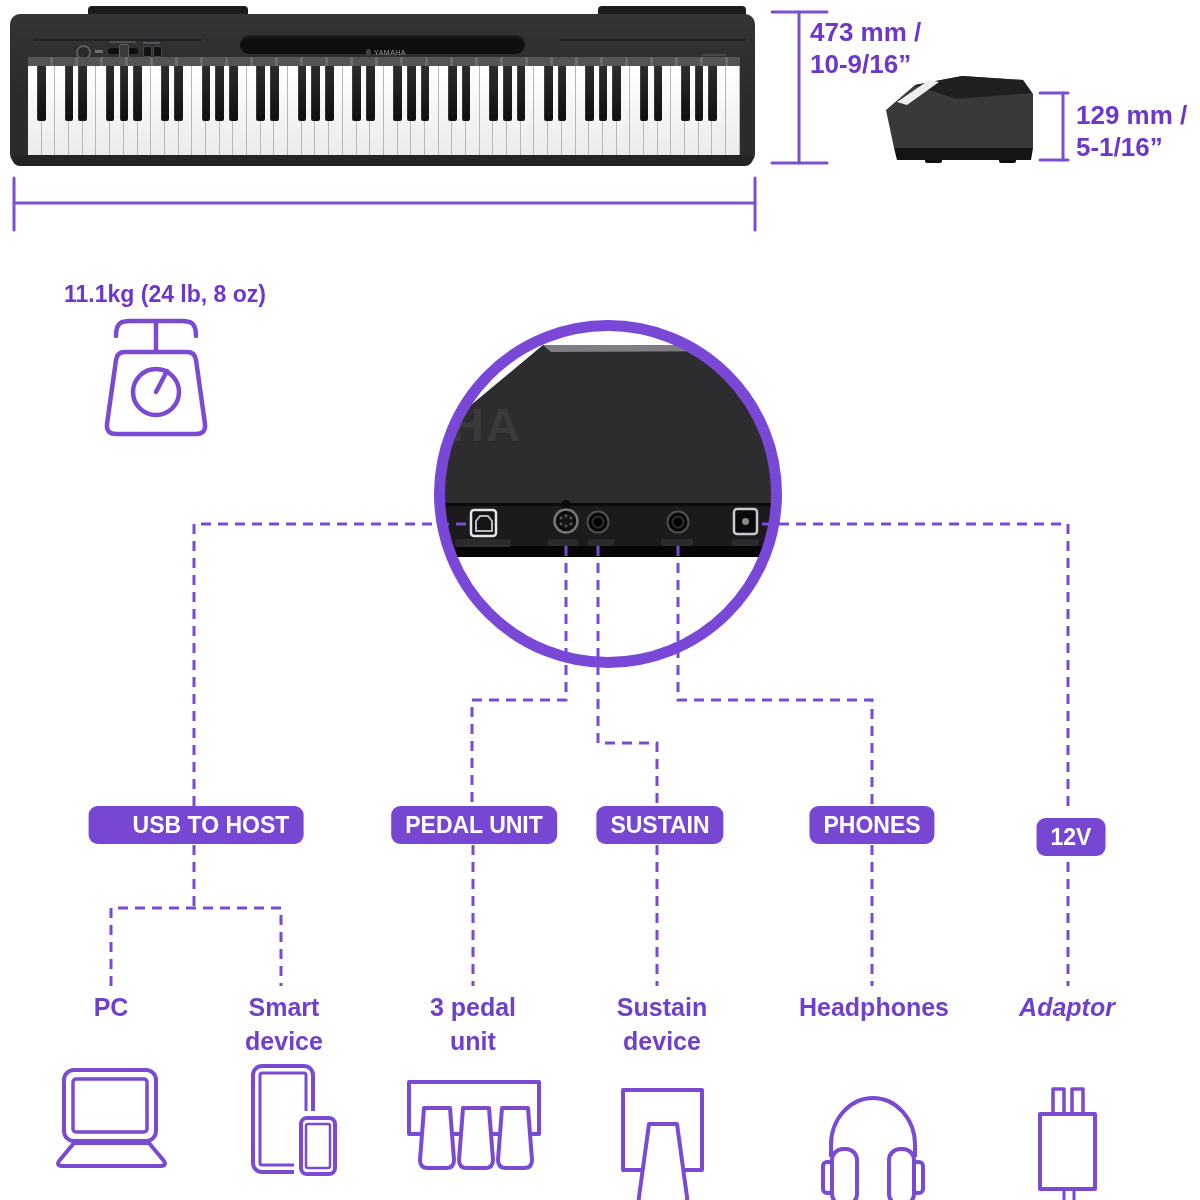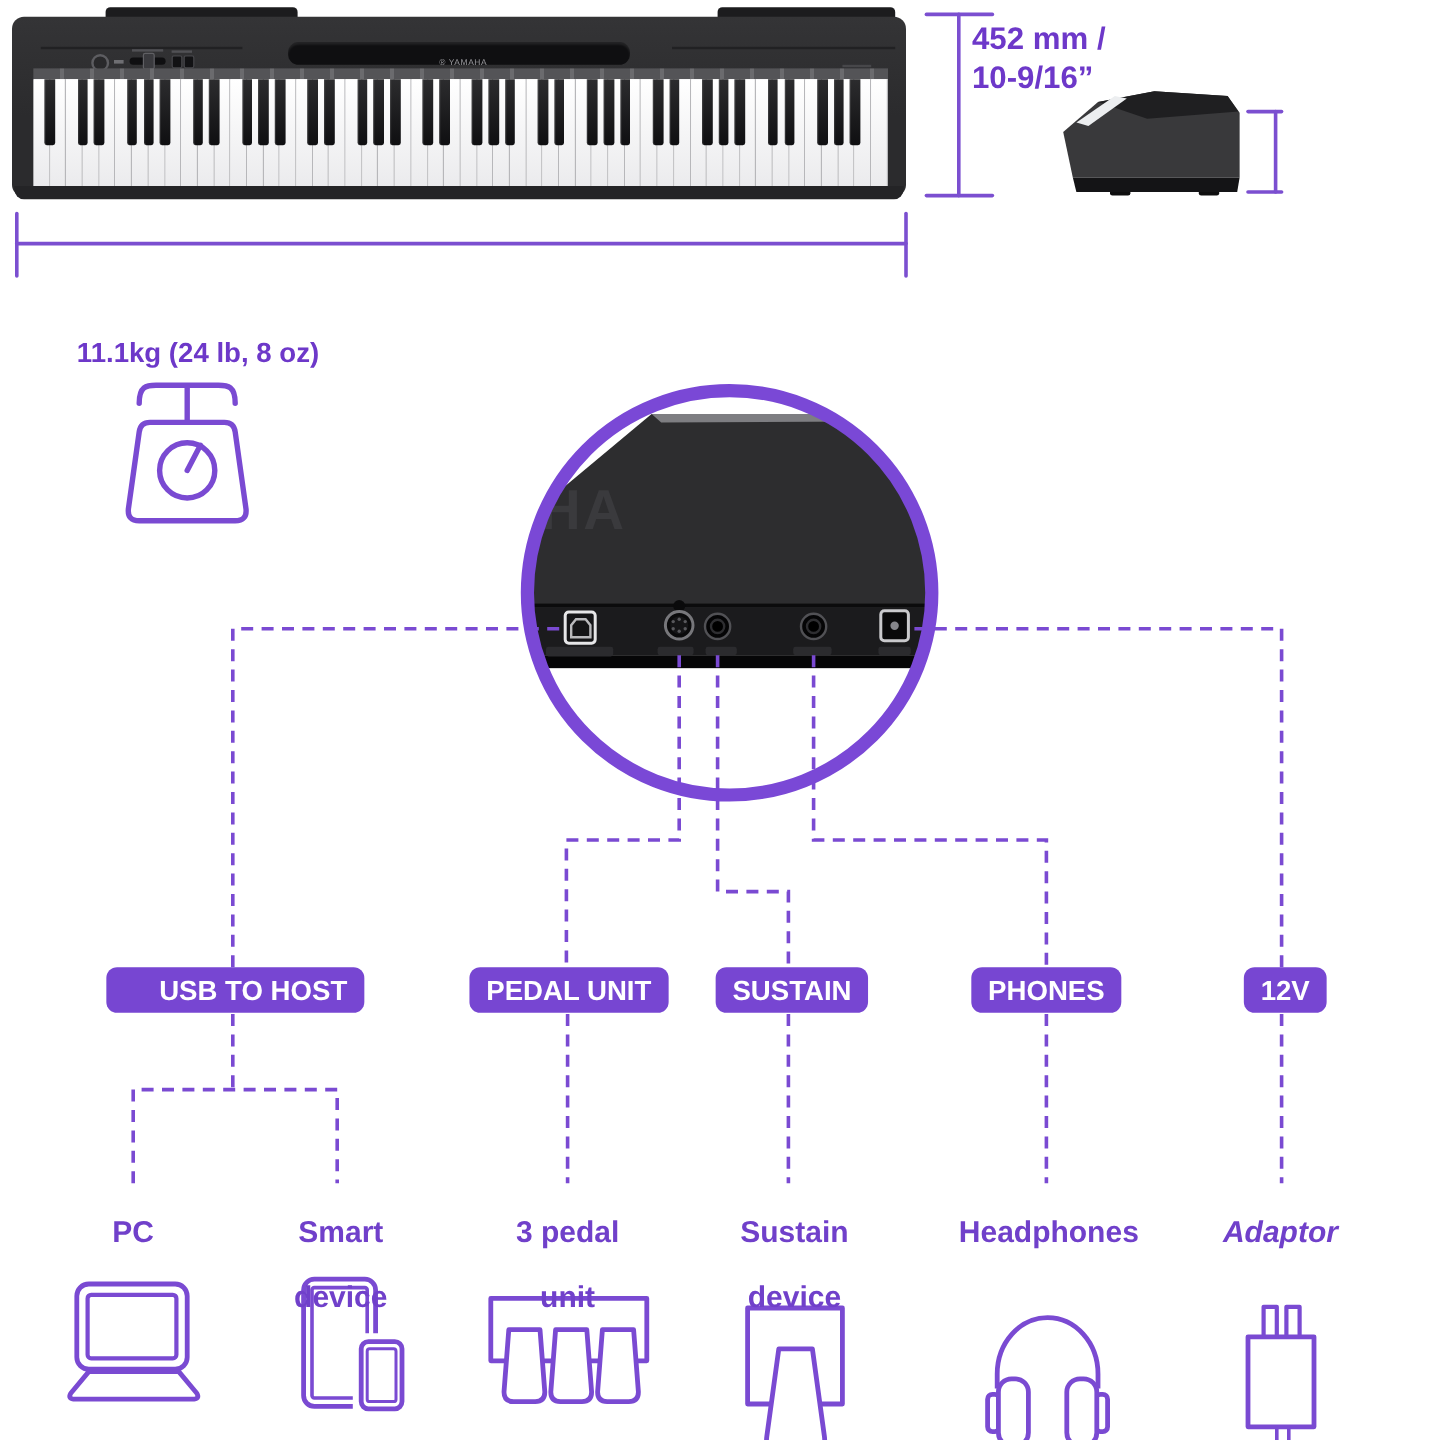--- a/index.html
+++ b/index.html
@@ -42,21 +42,21 @@
 
   
   #overlay{position:absolute;left:0;top:0;z-index:5;pointer-events:none;}
 
   
   .badge{position:absolute;top:806px;height:38px;transform:translateX(-50%);background:#7746d2;
          color:#fff;font-weight:bold;font-size:23px;line-height:38px;padding:0 14px;border-radius:9px;
          white-space:nowrap;z-index:8;}
   .dev-label{position:absolute;top:990px;transform:translateX(-50%);text-align:center;
              font-size:25px;font-weight:bold;color:#7040ca;line-height:34px;white-space:nowrap;z-index:8;}
-  .dev-label span{display:block;margin-top:20px;}
+  .dev-label span{display:block;}
   .dim{position:absolute;font-weight:bold;color:#6d38c9;font-size:26px;line-height:32px;z-index:8;
        white-space:nowrap;}
   .dim-center{transform:translateX(-50%);}
 </style>
 </head>
 <body>
 
 <div id="stage">
 
   <div class="pt-foot" style="left:88px;top:6px;width:160px;"></div>
@@ -308,30 +308,34 @@
         <path d="M 1064,1189 V 1216" stroke-width="3"></path>
         <path d="M 1074,1189 V 1216" stroke-width="3"></path>
         <rect x="1053" y="1089" width="11" height="26" stroke-width="3.5"></rect>
         <rect x="1072" y="1089" width="11" height="26" stroke-width="3.5"></rect>
         <rect x="1040" y="1114" width="55" height="75" fill="#fff"></rect>
       </g>
     </g>
   </svg>
 
   <div class="dim" style="left:810px;top:16px;">
-    <span style="display:block;">452 mm /</span>
+    <span style="display:block;">473 mm /</span>
     <span style="display:block;">10-9/16”</span>
+  </div>
+  <div class="dim" style="left:1076px;top:99px;">
+    <span style="display:block;">129 mm /</span>
+    <span style="display:block;">5-1/16”</span>
   </div>
   <div class="dim" style="left:64px;top:278px;font-size:23px;">11.1kg (24 lb, 8 oz)</div>
 
   <div class="badge" style="left:196px;padding-left:44px;">USB TO HOST</div>
   <div class="badge" style="left:474px;">PEDAL UNIT</div>
   <div class="badge" style="left:660px;">SUSTAIN</div>
   <div class="badge" style="left:872px;">PHONES</div>
-  <div class="badge" style="left:1071px;">12V</div>
+  <div class="badge" style="left:1071px;margin-top:12px;">12V</div>
 
   <div class="dev-label" style="left:111px;">
     <span>PC</span>
     <span></span>
   </div>
   <div class="dev-label" style="left:284px;">
     <span>Smart</span>
     <span>device</span>
   </div>
   <div class="dev-label" style="left:473px;">

